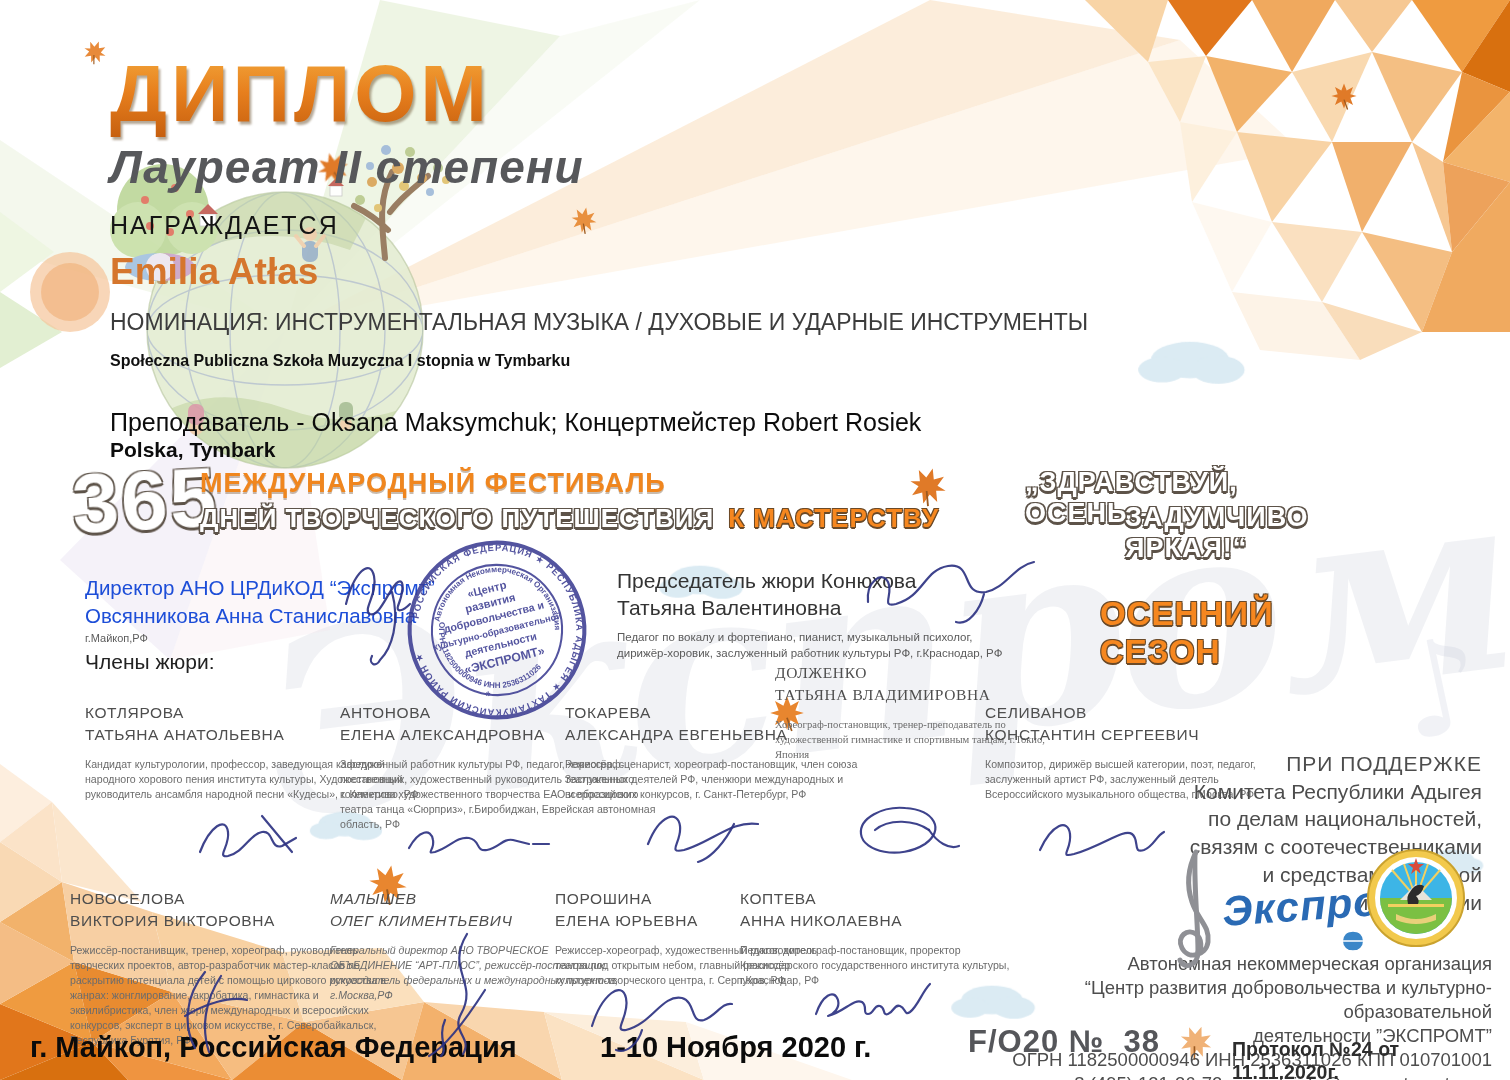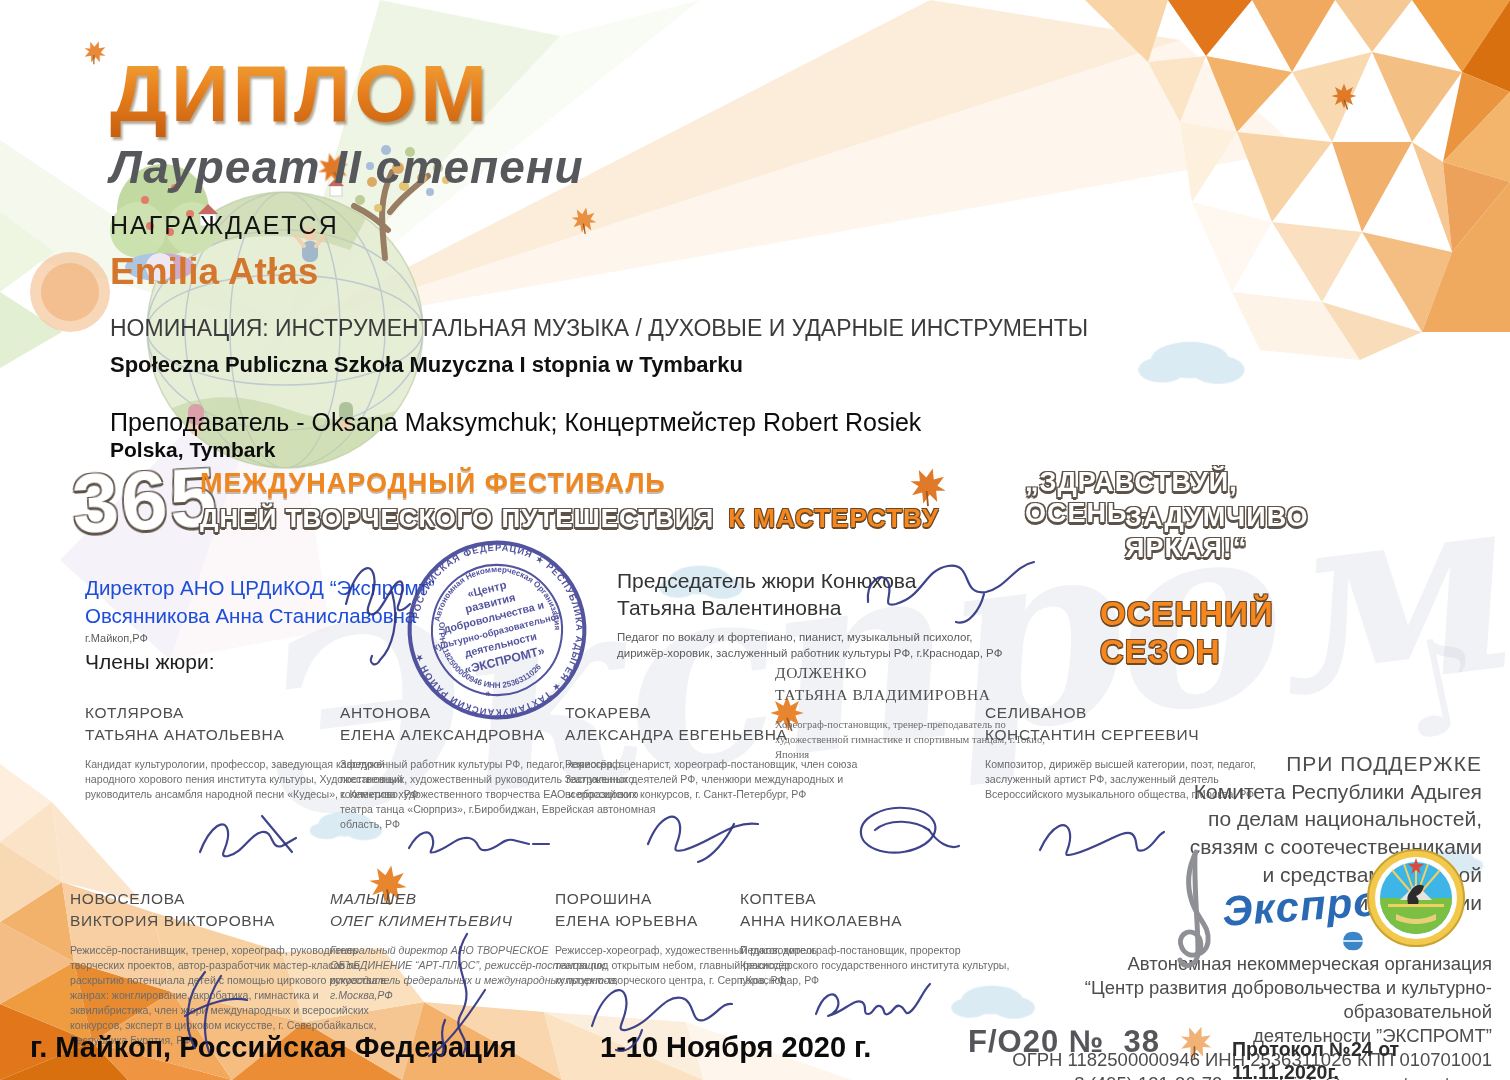--- a/index.html
+++ b/index.html
@@ -22,22 +22,22 @@
 
   
   #title { left:110px; top:48px; width:1400px; font-size:80px; font-weight:800; letter-spacing:4px;
     background:linear-gradient(180deg,#f4ab3e 0%,#e77f1d 48%,#c45d0e 100%);
     -webkit-background-clip:text; background-clip:text; color:#e77f1d; -webkit-text-fill-color:transparent;
     filter:drop-shadow(2px 3px 1px rgba(92,62,24,0.45)); }
   #subtitle { left:110px; top:140px; width:1400px; font-size:46px; font-weight:700; font-style:italic;
     color:#57585b; letter-spacing:1px; }
   #awarded { left:110px; top:211px; width:1400px; font-size:25px; font-weight:400; color:#141414; letter-spacing:2px; }
   #recipient { left:110px; top:251px; width:1400px; font-size:37px; font-weight:800; color:#d5762d; }
-  #nomination { left:110px; top:309px; width:1400px; font-size:23px; font-weight:500; color:#3c3c3c;margin-top:6px; }
-  #school { left:110px; top:352px; width:1400px; font-size:22px; font-weight:700; color:#101010; }
+  #nomination { left:110px; top:309px; width:1400px; font-size:23px; font-weight:500; color:#3c3c3c; }
+  #school { left:110px; top:352px; width:1400px; font-size:16px; font-weight:700; color:#101010; }
   #teacher { left:110px; top:408px; width:1400px; font-size:25px; font-weight:400; color:#0c0c0c; }
   #location { left:110px; top:438px; width:1400px; font-size:21px; font-weight:800; color:#0c0c0c; }
 
   
   .ow { color:#fff; font-weight:800;
     text-shadow:-1.5px -1.5px 0 #5d5349, 1.5px -1.5px 0 #5d5349, -1.5px 1.5px 0 #5d5349,
                  1.5px 1.5px 0 #5d5349, 0 2.5px 0 #5d5349; }
   .oo { color:#f6871f; font-weight:800;
     text-shadow:-1px -1px 0 #6b4a28, 1px -1px 0 #6b4a28, -1px 1px 0 #6b4a28, 1px 1px 0 #6b4a28, 0 2px 0 #6b4a28;margin-top:35px; }
 

